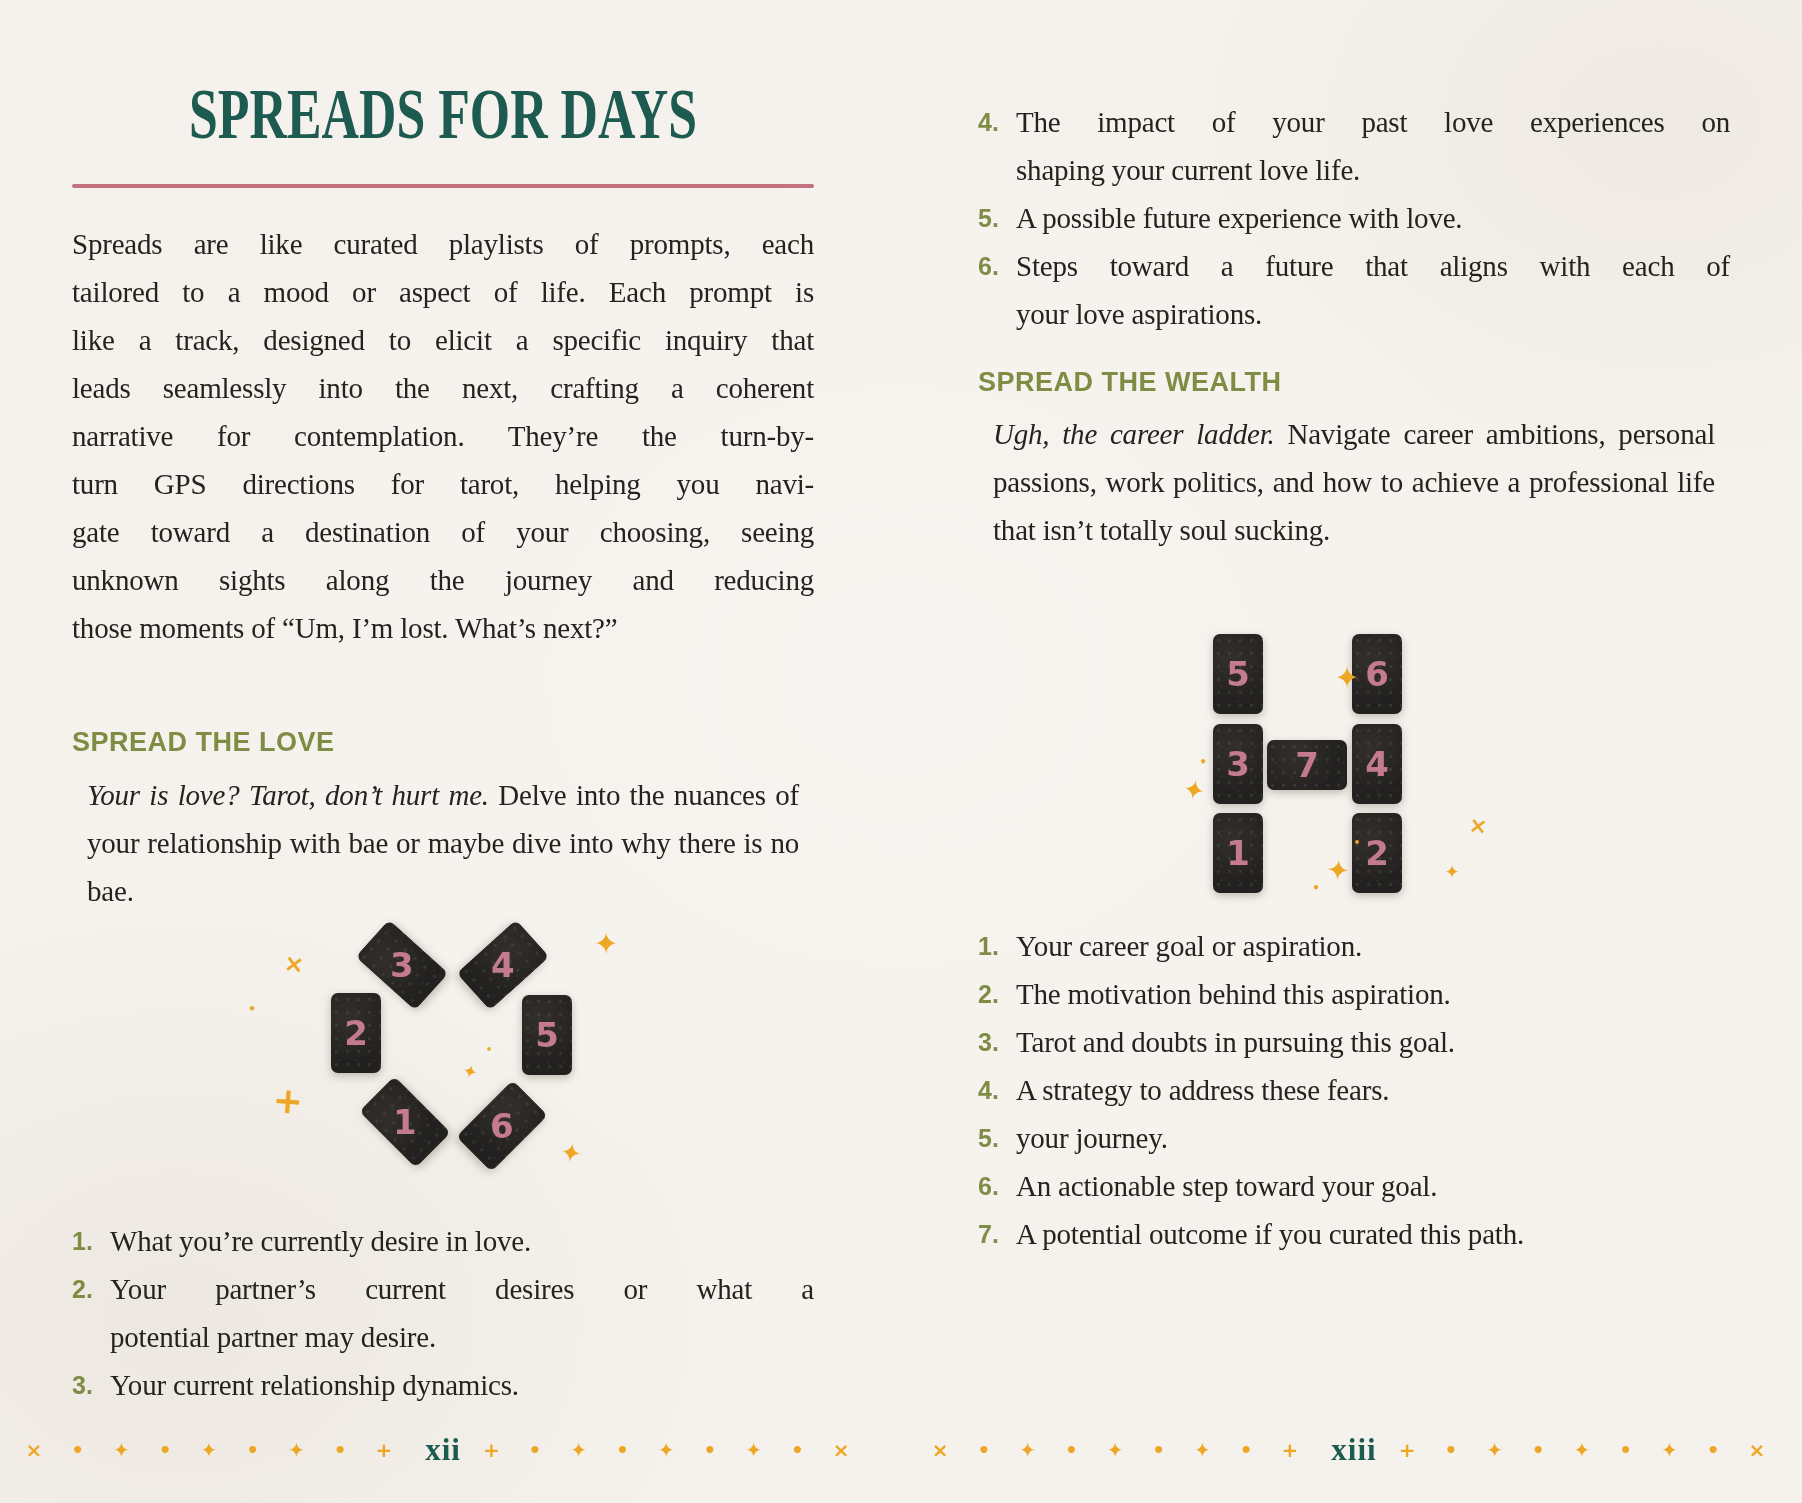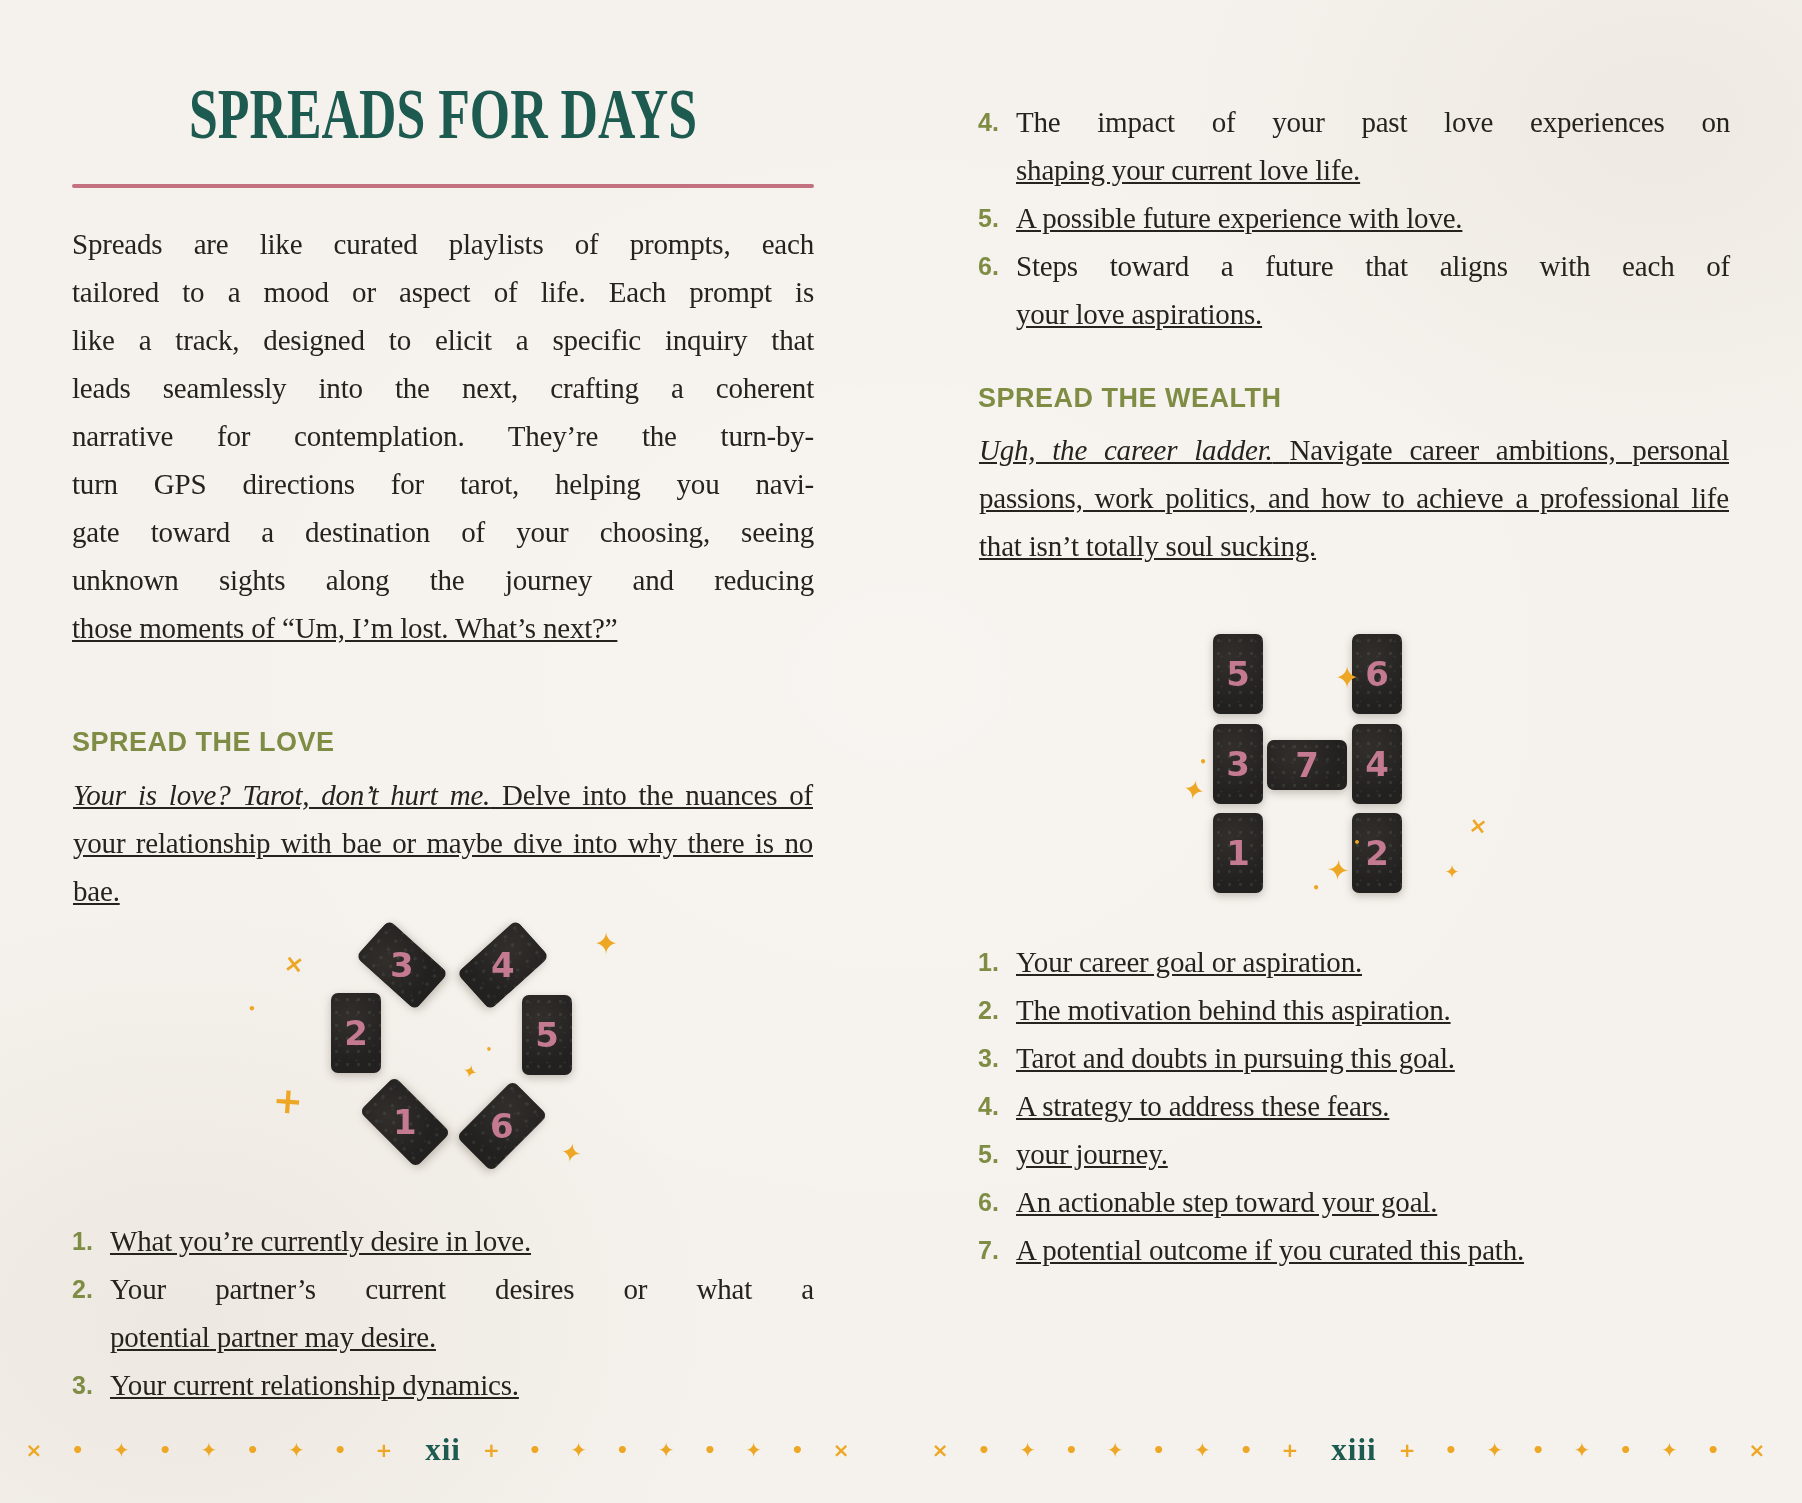--- a/index.html
+++ b/index.html
@@ -22,28 +22,28 @@
   h1.title{
     margin:74px 0 0;font-size:72px;line-height:80px;font-weight:bold;
     color:#1d5b51;text-align:center;letter-spacing:0px;white-space:nowrap;
     transform:scaleX(.72);transform-origin:50% 50%;
   }
   .rule{margin-top:30px;height:4px;background:#c4717f;border-radius:2px;}
 
   .jpara{margin-top:32px;}
   .bodytext, .lead, .plist{font-size:29px;line-height:48px;letter-spacing:-0.2px;}
   .jline{text-align:justify;text-align-last:justify;}
-  .jline:last-child{text-align-last:left;text-decoration:underline;}
+  .jline:last-child{text-align-last:left;}
 
   h2.sec{
     margin:74px 0 0;font-family:"Liberation Sans",sans-serif;font-weight:bold;
     font-size:27px;line-height:32px;color:#7e8c44;letter-spacing:0.5px;
   }
-  .col.right h2.sec{margin-top:44px;}
-  .lead{margin:13px 1px 0;text-align:justify;text-decoration:underline;}
+  .col.right h2.sec{margin-top:28px;}
+  .lead{margin:13px 15px 0;text-align:justify;}
   .col.right .lead{margin-top:12px;}
   .lead em{font-style:italic;}
 
   .heart-spacer{height:302px;}
   .h-spacer{height:368px;}
   .top-list{margin-top:98px !important;}
 
   ol.plist{margin:0;padding:0;list-style:none;}
   ol.plist li{display:flex;align-items:flex-start;}
   .lnum{

